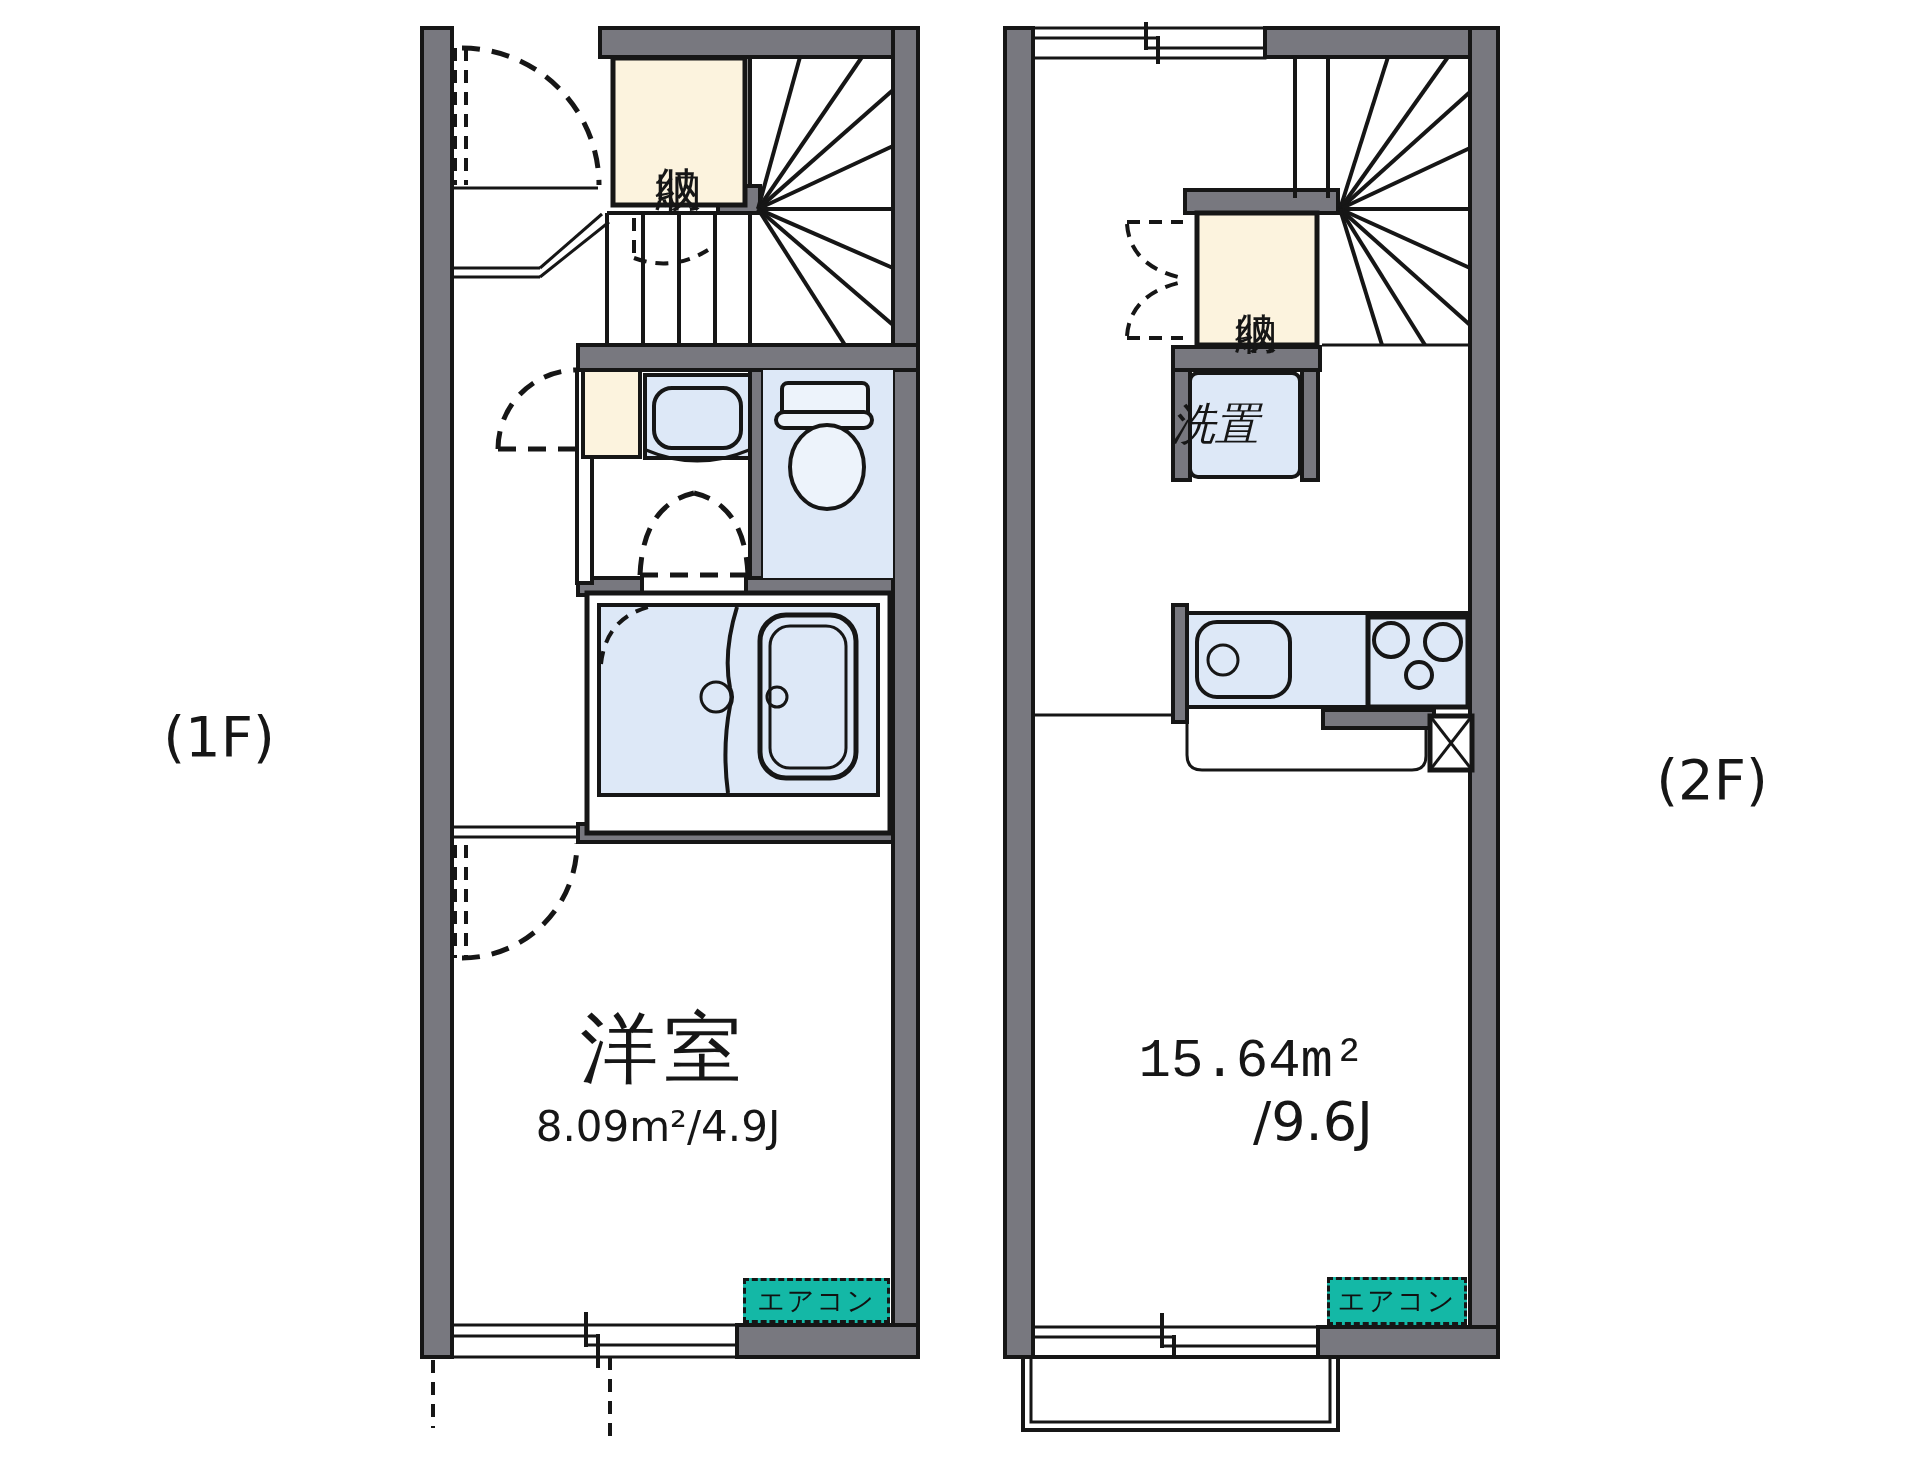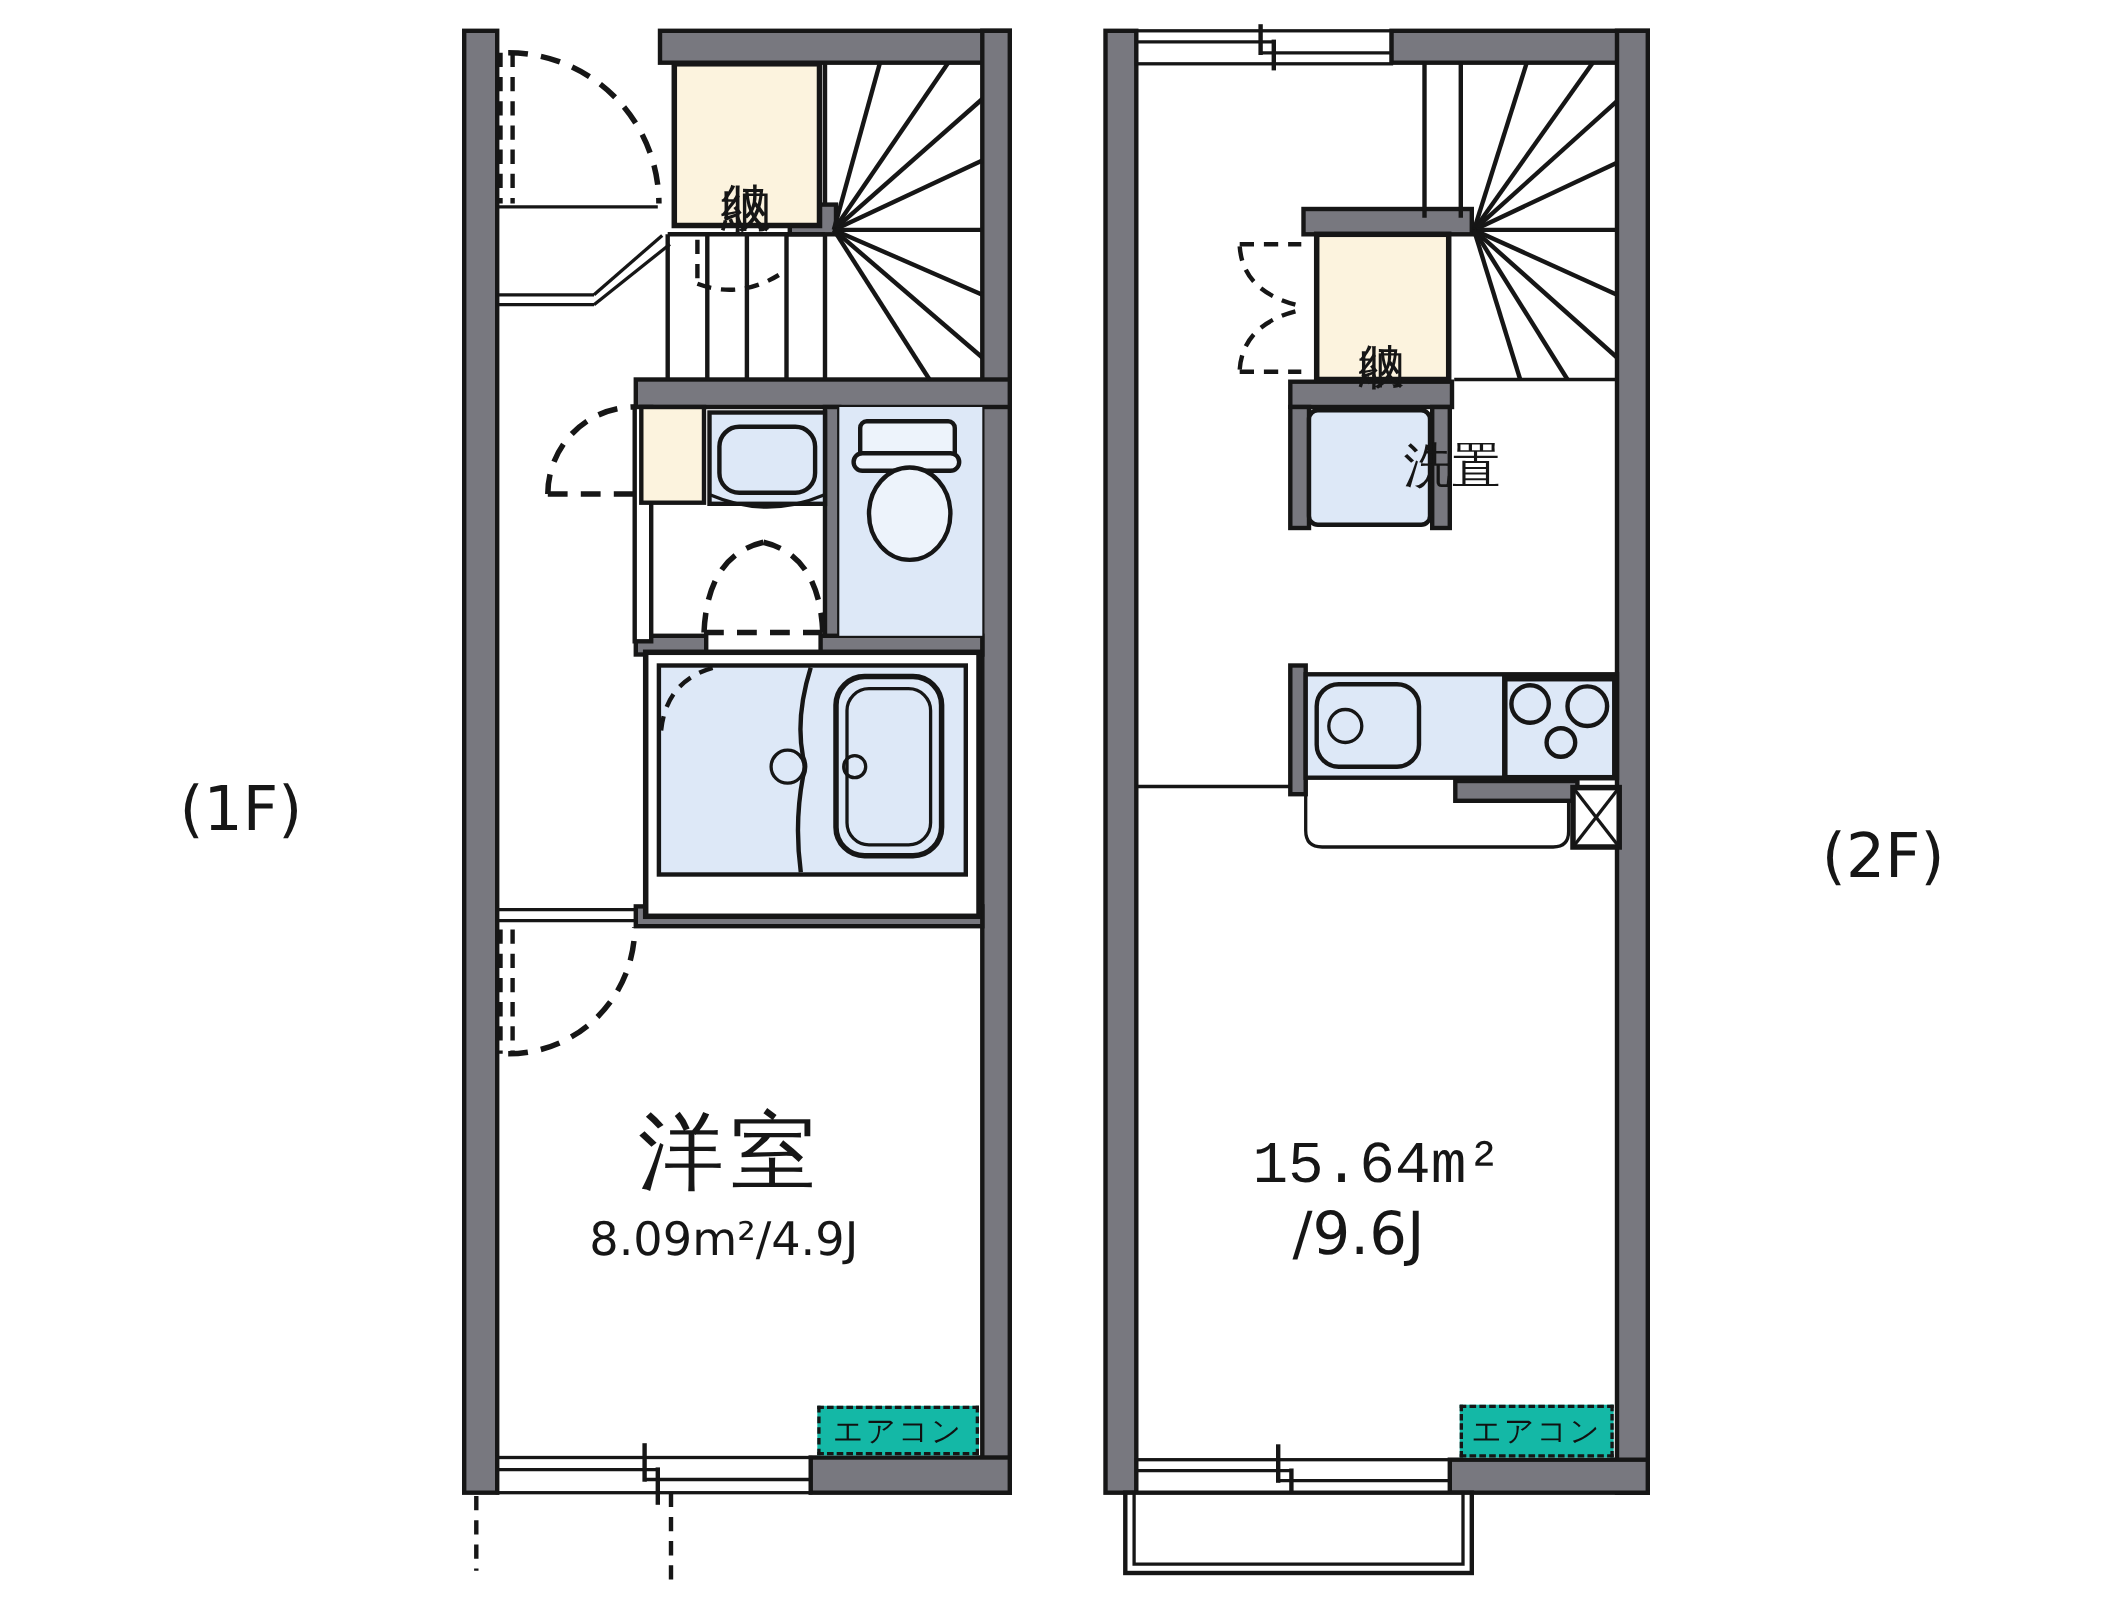--- a/index.html
+++ b/index.html
@@ -241,20 +241,20 @@
   <div class="lbl fs-floor" style="left:1712px; top:780px;">(2F)</div>
 
   <div class="lbl v fs-closet" style="left:679px; top:131px;">収納</div>
   <div class="lbl fs-room" style="left:664px; top:1049px;">洋室</div>
   <div class="lbl fs-area" style="left:658px; top:1127px;">8.09m²/4.9J</div>
   <div class="aircon" style="left:743px; top:1278px; width:147px; height:45px;">
     <span>エアコン</span>
   </div>
 
   <div class="lbl v fs-closet2" style="left:1256px; top:280px;">収納</div>
-  <div class="lbl fs-laundry" style="left:1320px; top:424px;">洗置</div>
+  <div class="lbl fs-laundry" style="left:1215px; top:424px;font-style:italic;">洗置</div>
   <div class="lbl fs-area2" style="left:1252px; top:1062px;font-family:Liberation Mono, monospace;">15.64m²</div>
-  <div class="lbl fs-area2" style="left:1235px; top:1122px;text-align:center;">/9.6J</div>
+  <div class="lbl fs-area2" style="left:1313px; top:1122px;text-align:center;">/9.6J</div>
   <div class="aircon" style="left:1327px; top:1277px; width:140px; height:48px;">
     <span>エアコン</span>
   </div>
 
 </div>
 
 </body></html>

